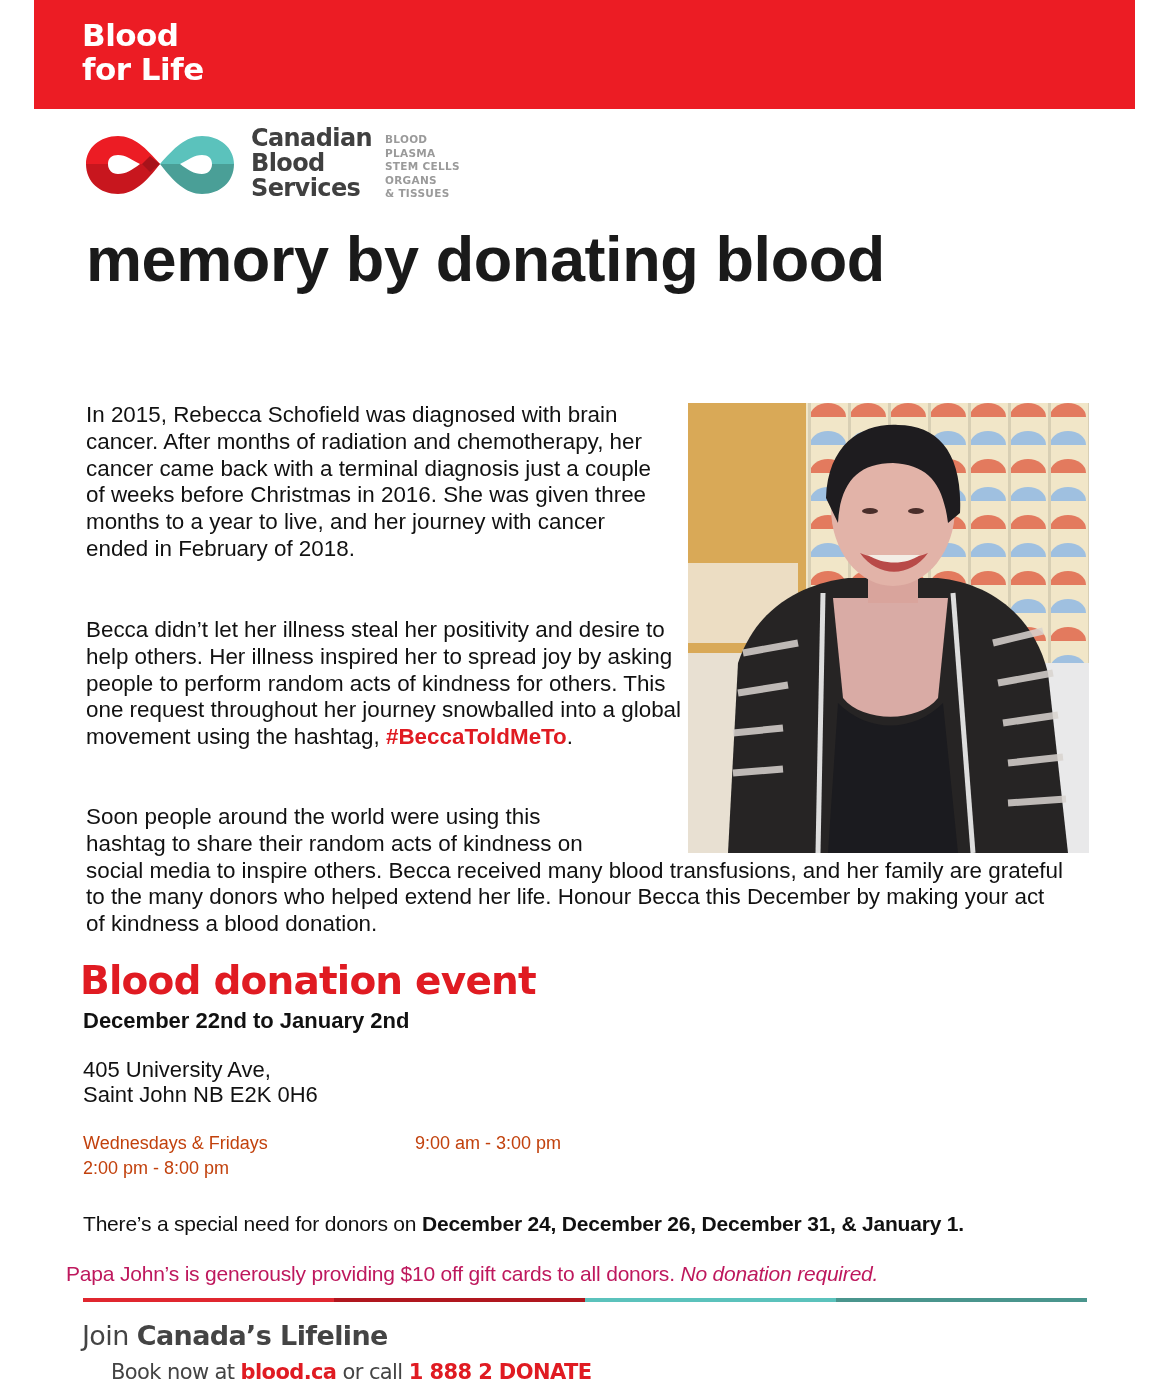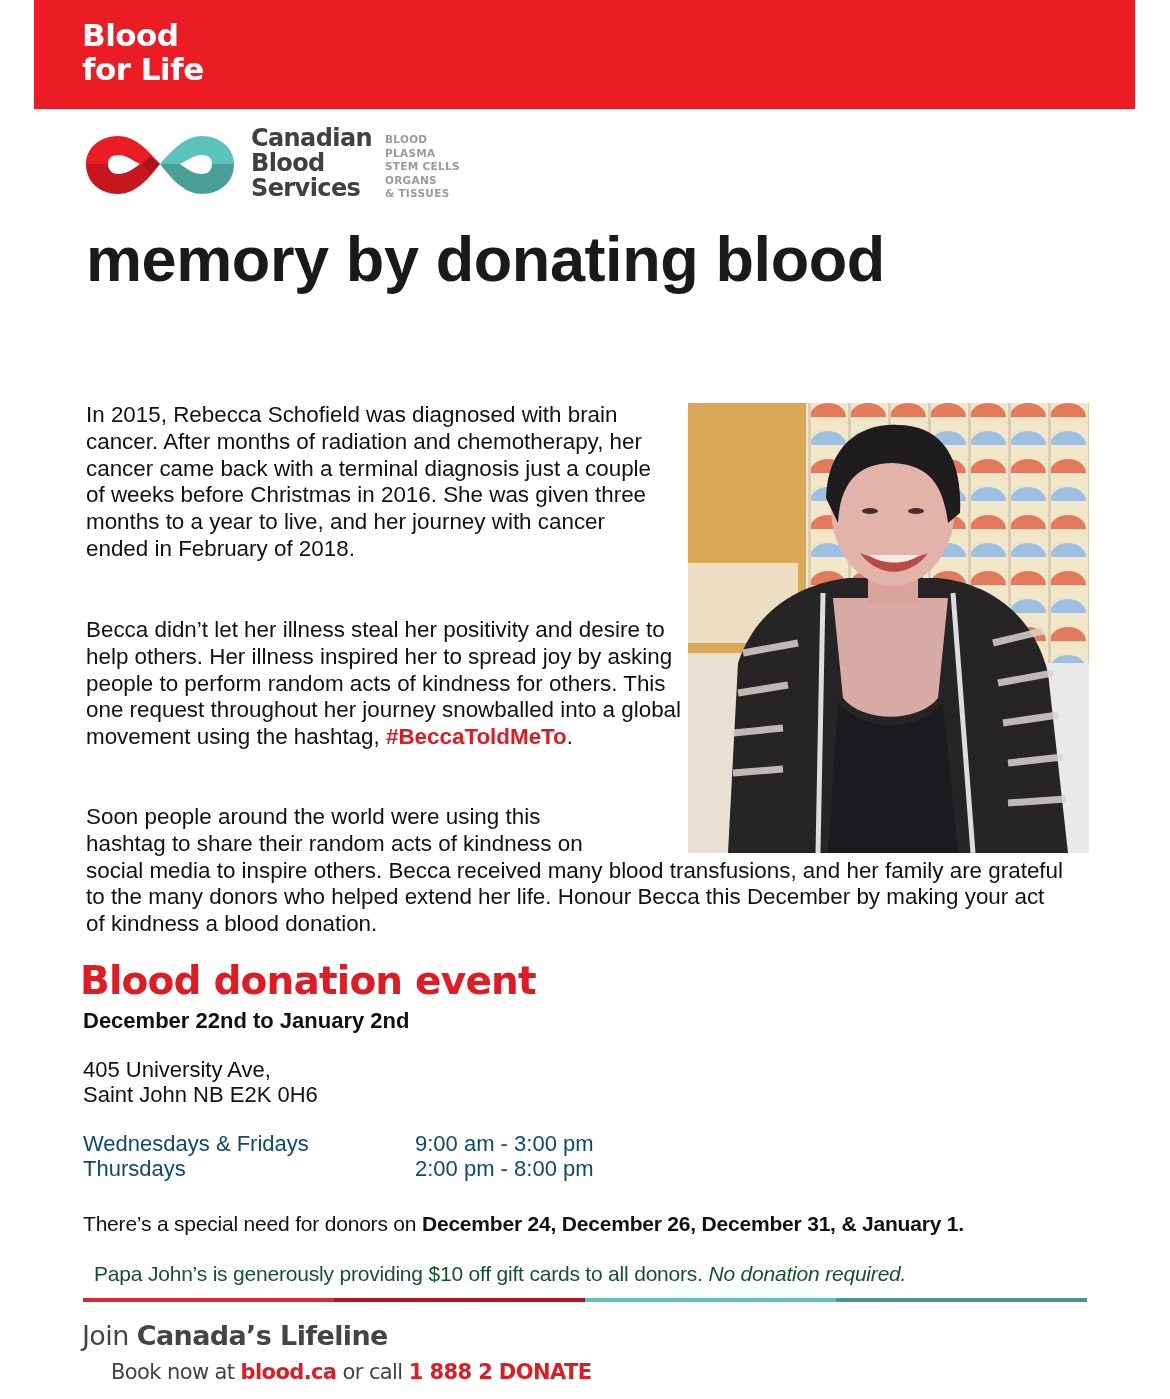--- a/index.html
+++ b/index.html
@@ -61,32 +61,32 @@
       position: absolute; left: 83px; top: 1008px;
       font-weight: bold; font-size: 22px; line-height: 26px; color: #111; text-align: center;
     }
     .address {
       position: absolute; left: 83px; top: 1057px;
       font-size: 22px; line-height: 25px; color: #111;
     }
     .address span { display: block; }
     .hours {
       position: absolute; left: 83px; top: 1131px;
-      font-size: 22px; line-height: 25px; color: #0c4a6e;
+      font-size: 18px; line-height: 25px; color: #c2410c;
     }
     .hours-row { display: flex; }
     .hours-day { width: 332px; }
     .special {
       position: absolute; left: 83px; top: 1211px;
       font-size: 21px; line-height: 26px; color: #111; letter-spacing: -0.2px;
     }
     .special b { font-weight: bold; }
     .promo {
-      position: absolute; left: 94px; top: 1261px;
-      font-size: 21px; line-height: 26px; color: #14532d; letter-spacing: -0.2px;
+      position: absolute; left: 66px; top: 1261px;
+      font-size: 21px; line-height: 26px; color: #be185d; letter-spacing: -0.2px;
     }
     .promo i { font-style: italic; }
 
     .divider {
       position: absolute; left: 83px; top: 1298px; width: 1004px; height: 4px; display: flex;
     }
     .divider div { height: 4px; flex: 1; }
 
     .footer-join {
       position: absolute; left: 82px; top: 1320px;
@@ -204,21 +204,20 @@
   <span>405 University Ave,</span>
   <span>Saint John NB E2K 0H6</span>
 </div>
 
 <div class="hours">
   <div class="hours-row">
     <span class="hours-day">Wednesdays &amp; Fridays</span>
     <span class="hours-time">9:00 am - 3:00 pm</span>
   </div>
   <div class="hours-row">
-    <span class="hours-day">Thursdays</span>
     <span class="hours-time">2:00 pm - 8:00 pm</span>
   </div>
 </div>
 
 <p class="special">
   <span>There’s a special need for donors on </span><b>December 24, December 26, December 31, &amp; January 1.</b>
 </p>
 
 <p class="promo">
   <span>Papa John’s is generously providing $10 off gift cards to all donors. </span><i>No donation required.</i>

